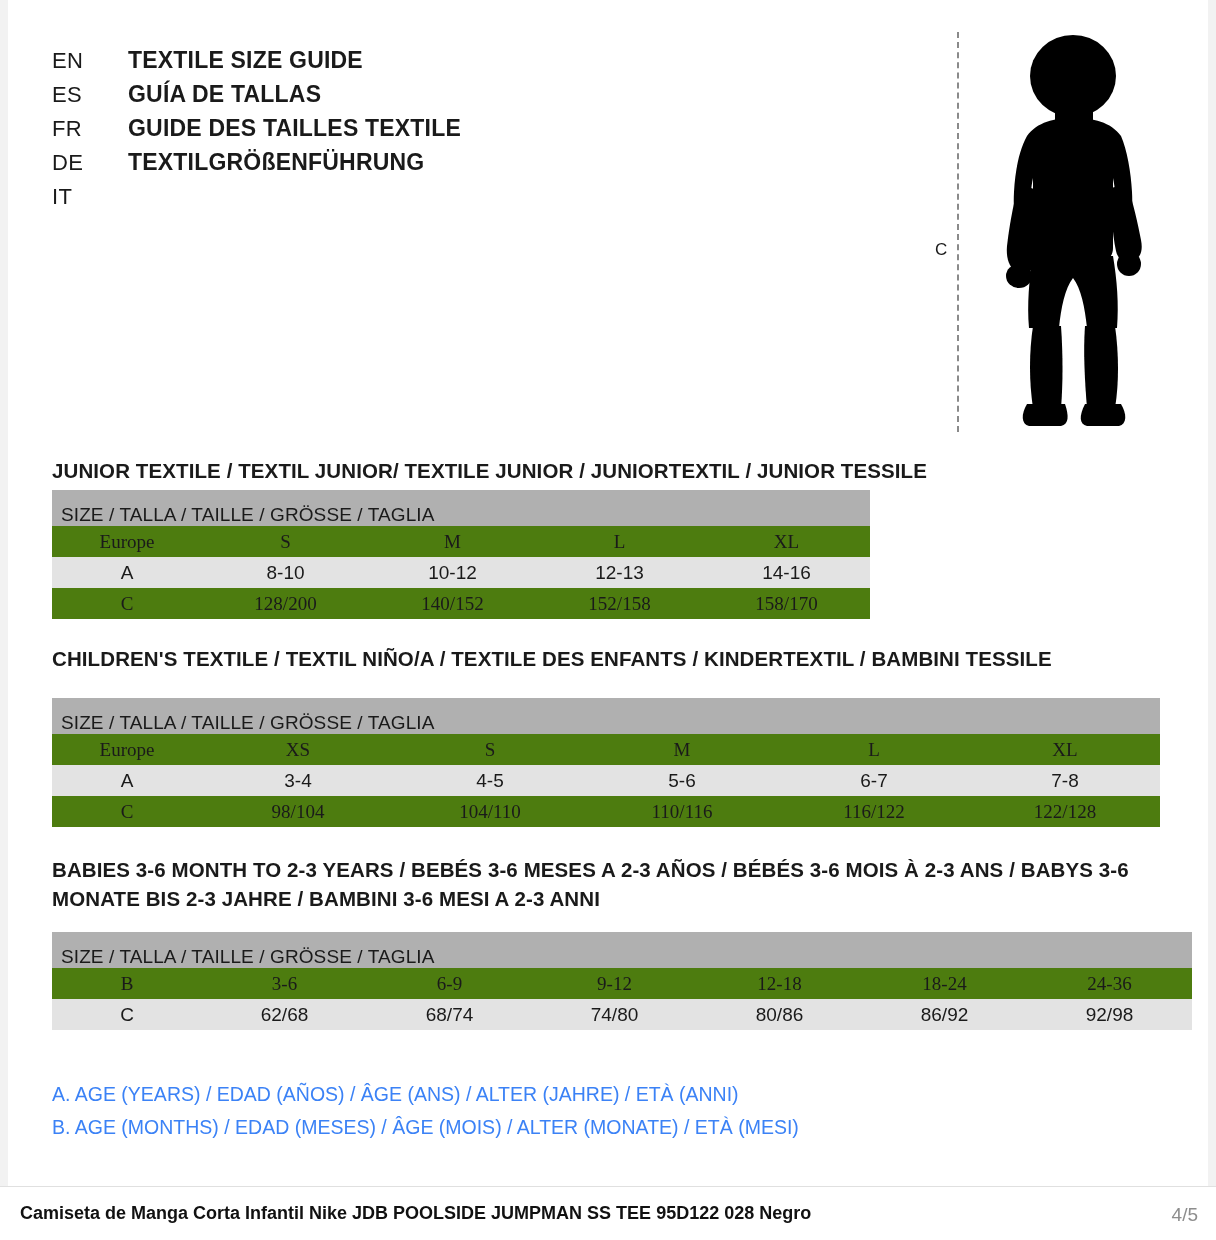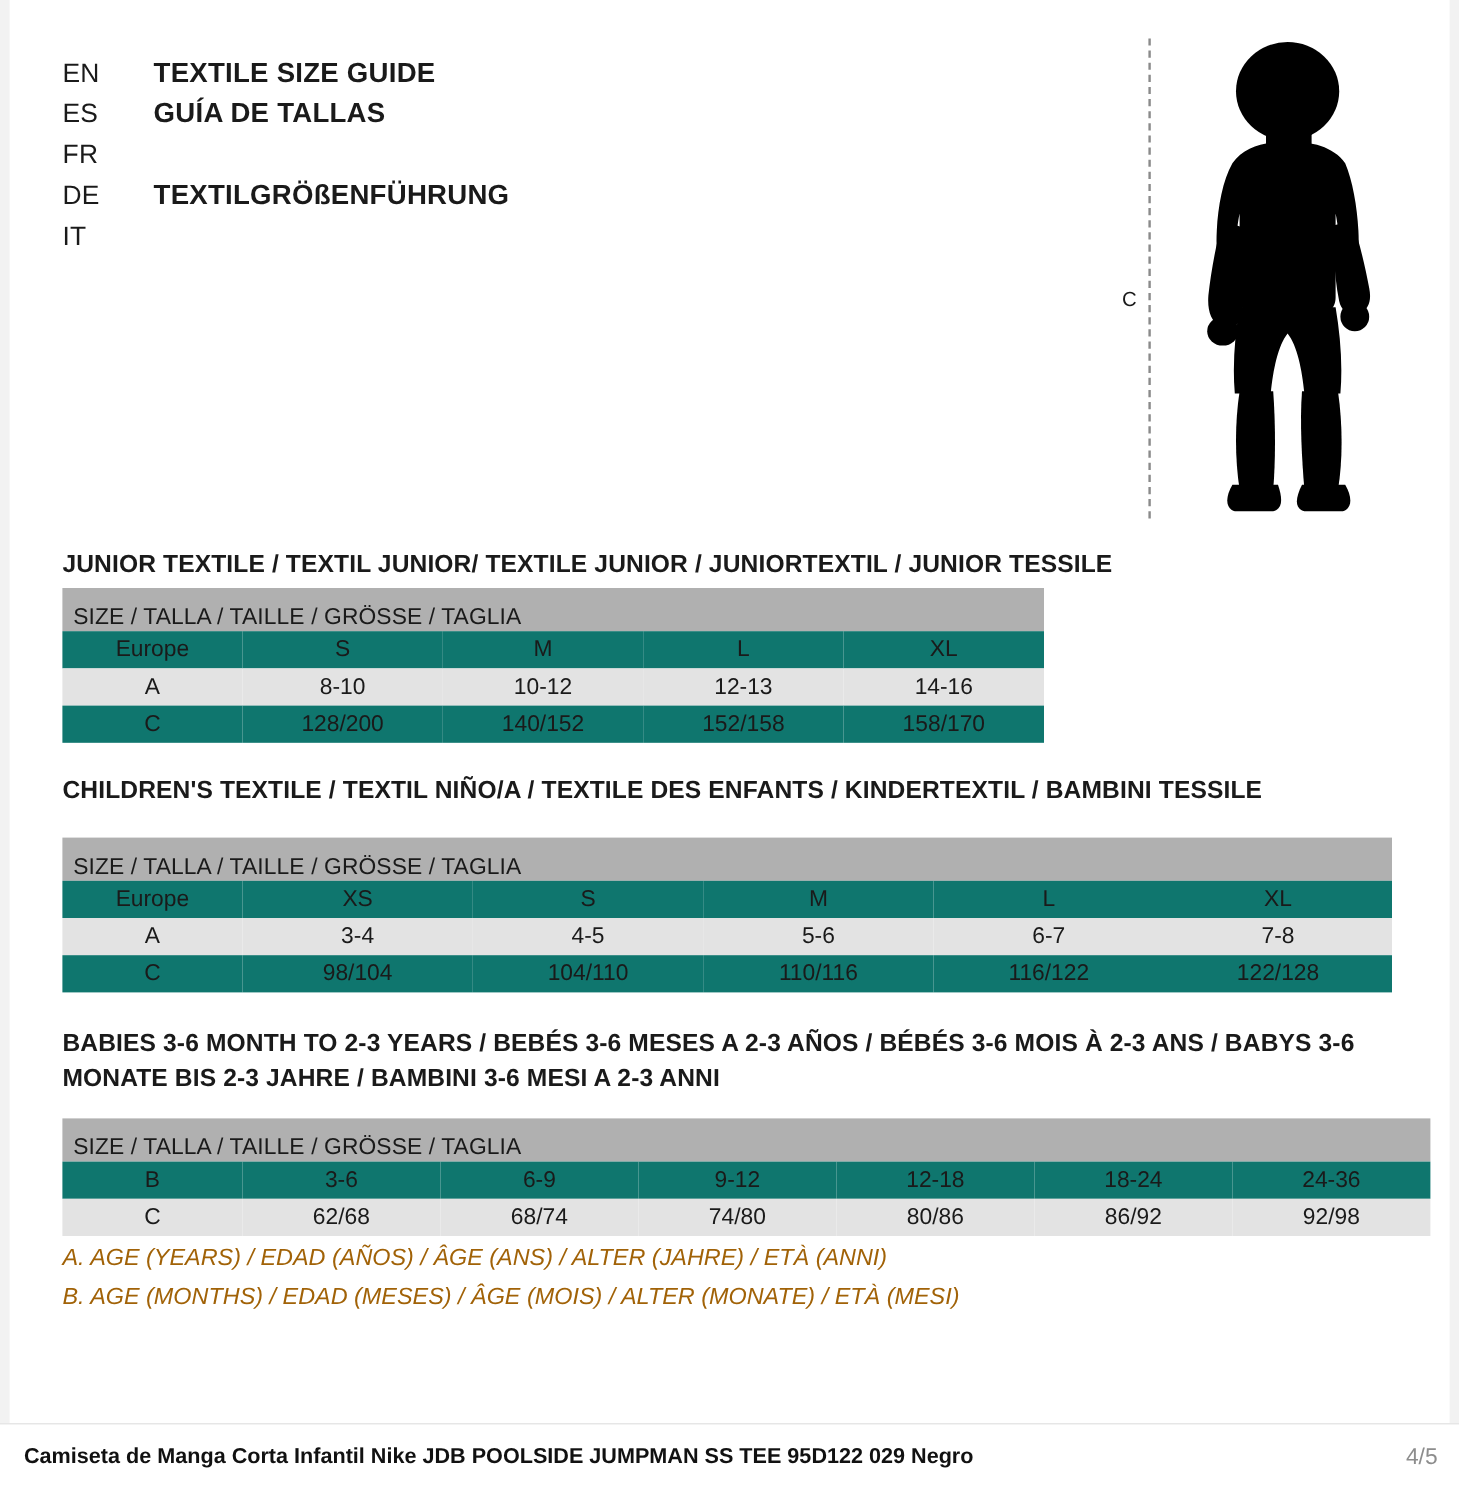--- a/index.html
+++ b/index.html
@@ -104,31 +104,30 @@
     letter-spacing: 0.1px;
     height: 30px;
   }
   tr.head-row td .hd { padding-left: 9px; display: block; margin-top: 14px; }
   td.rowlabel {
     text-align: left;
     padding-left: 9px;
     width: 150px;
   }
   tr.shade td { background: #e3e3e3; }
-  tr.plain td { background: #0f766e; }
+  tr.plain td { background: #4d7c0f; font-family: Liberation Serif, serif; }
 
   
   .notes {
     position: absolute;
     left: 52px;
-    top: 1032px;
+    top: 1078px;
     font-size: 19.5px;
     line-height: 1.68;
-    color: #a16207;
-    font-style: italic;
+    color: #3b82f6;
   }
   .notes .small { font-size: 15px; }
 
   
   .footer {
     position: absolute;
     left: 0;
     bottom: 0;
     width: 1216px;
     height: 54px;
@@ -175,20 +174,21 @@
     <div class="lang-row">
       <div class="lang-code">EN</div>
       <div class="lang-title">TEXTILE SIZE GUIDE</div>
     </div>
     <div class="lang-row">
       <div class="lang-code">ES</div>
       <div class="lang-title">GUÍA DE TALLAS</div>
     </div>
     <div class="lang-row">
       <div class="lang-code">FR</div>
+      <div class="lang-title">GUIDE DES TAILLES TEXTILE</div>
     </div>
     <div class="lang-row">
       <div class="lang-code">DE</div>
       <div class="lang-title">TEXTILGRÖßENFÜHRUNG</div>
     </div>
     <div class="lang-row">
       <div class="lang-code">IT</div>
     </div>
   </div>
 
@@ -358,17 +358,17 @@
       </tr>
     </tbody>
   </table>
 
   <div class="notes">
     <div>A. AGE (YEARS) / EDAD (AÑOS) / ÂGE (ANS) / ALTER (JAHRE) / ETÀ (ANNI)</div>
     <div>B. AGE (MONTHS) / EDAD (MESES) / ÂGE (MOIS) / ALTER (MONATE) / ETÀ (MESI)</div>
   </div>
 
   <div class="footer">
-    <div class="footer-title">Camiseta de Manga Corta Infantil Nike JDB POOLSIDE JUMPMAN SS TEE 95D122 029 Negro</div>
+    <div class="footer-title">Camiseta de Manga Corta Infantil Nike JDB POOLSIDE JUMPMAN SS TEE 95D122 028 Negro</div>
     <div class="footer-page">4/5</div>
   </div>
 
 </div>
 
 </body></html>

